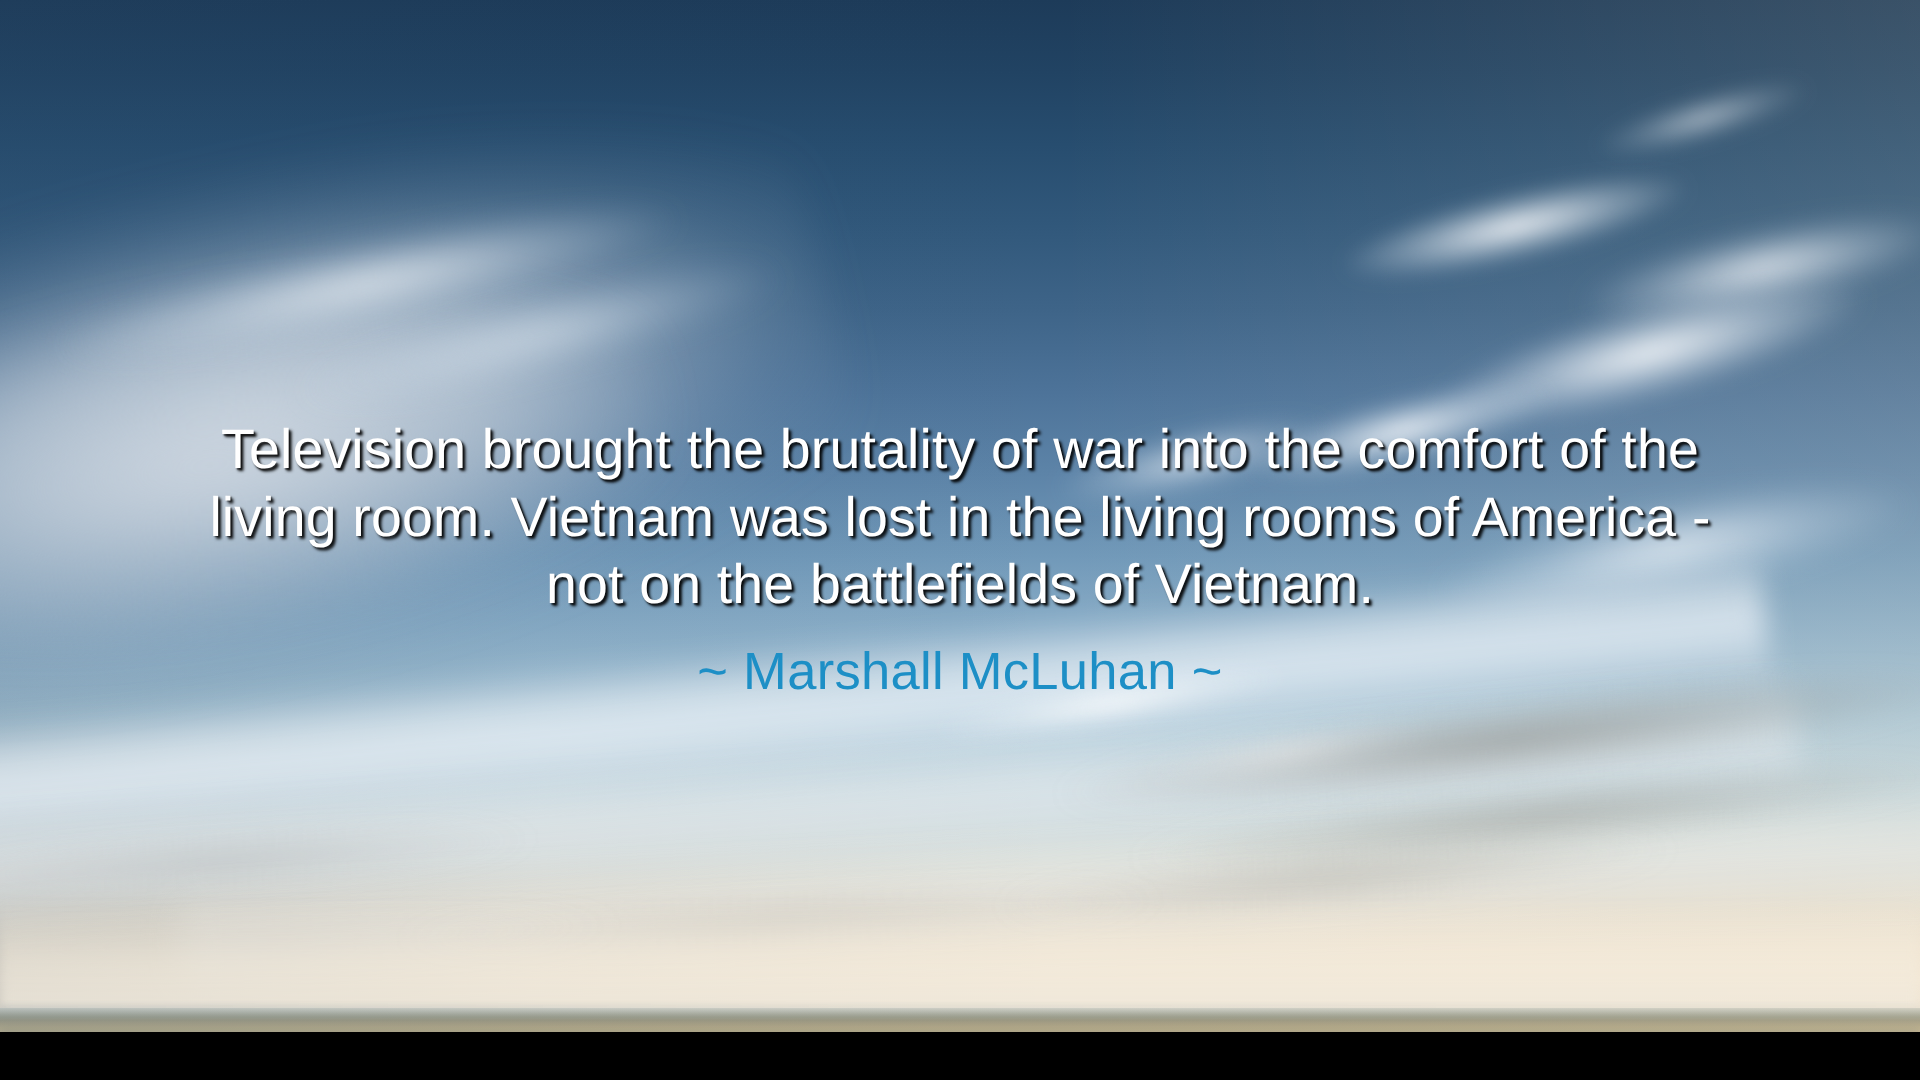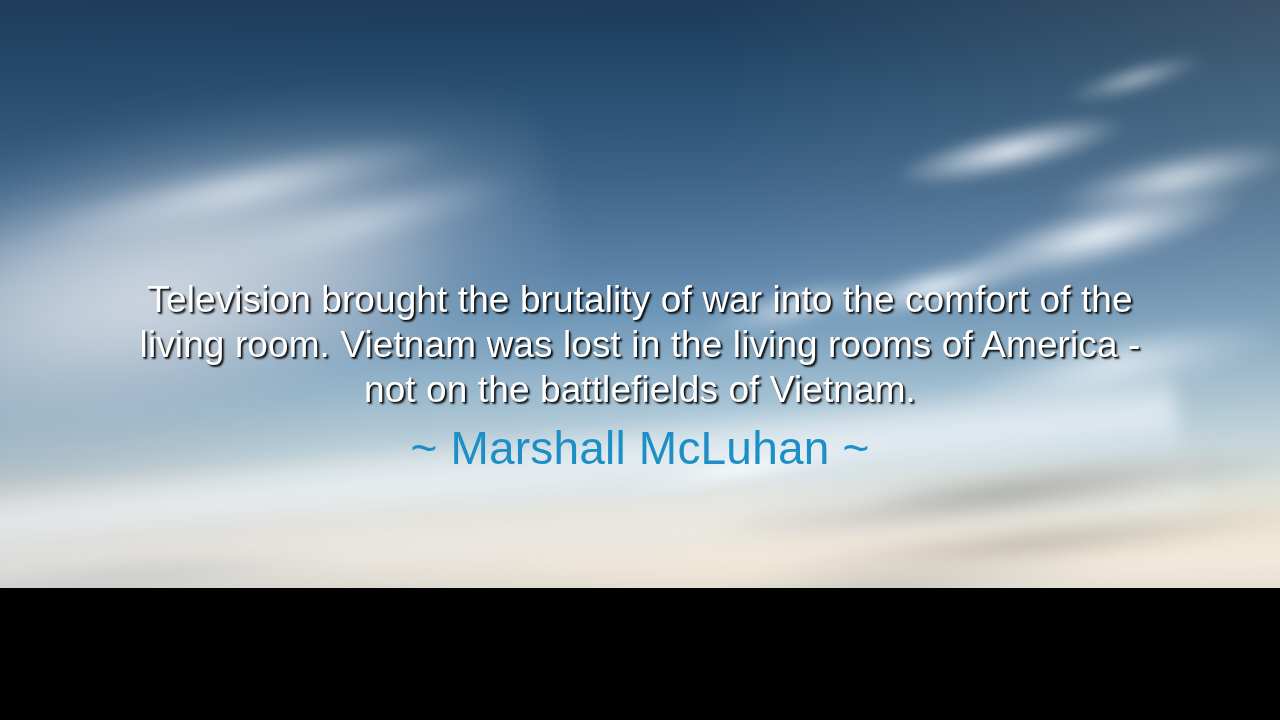--- a/index.html
+++ b/index.html
@@ -4,21 +4,21 @@
 <title>Quote Card</title>
 <style>
   html, body {
     margin: 0;
     padding: 0;
     background: #000;
   }
   #stage {
     position: relative;
     width: 1280px;
-    height: 588px;
+    height: 688px;
     overflow: hidden;
     font-family: "Liberation Sans", sans-serif;
     -webkit-font-smoothing: antialiased;
   }
 
   
   .sky {
     position: absolute;
     inset: 0;
     background:
@@ -316,21 +316,21 @@
     letter-spacing: 0.1px;
     text-shadow:
        2px 2px 2px rgba(0,0,0,0.85),
        1px 1px 1px rgba(0,0,0,0.55);
     max-width: 1030px;
     margin-left: auto;
     margin-right: auto;
   }
   .quote-author {
     margin: 15px 0 0 0;
-    font-size: 46px;
+    font-size: 35px;
     line-height: 42px;
     color: #1d8fc6;
     font-weight: 400;
     letter-spacing: 0.2px;
   }
 </style>
 </head>
 <body>
 
 <div id="stage">

